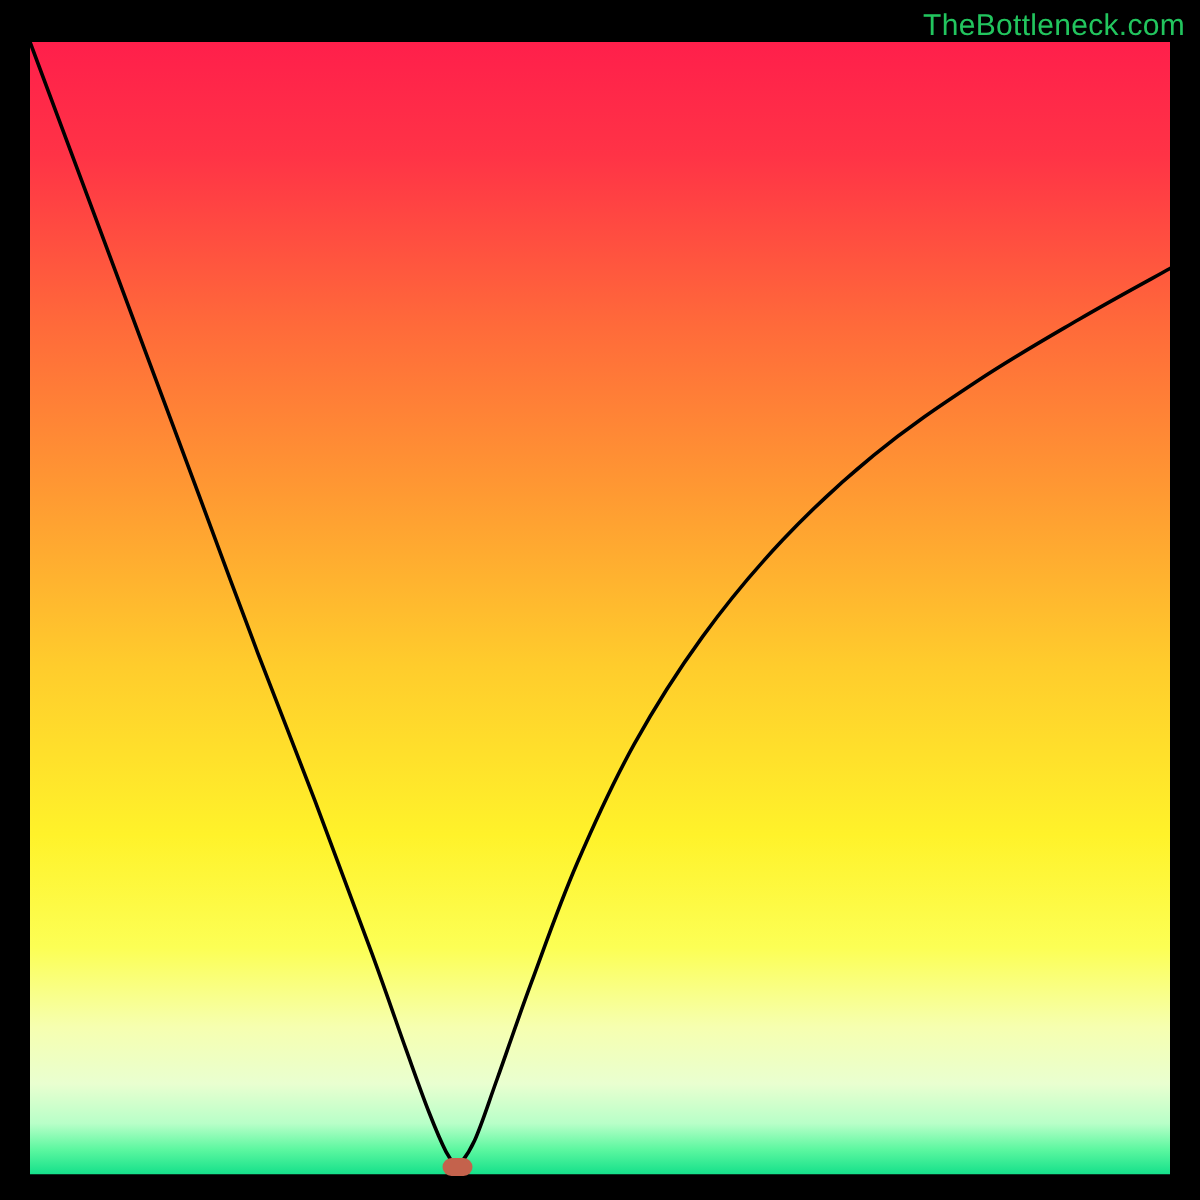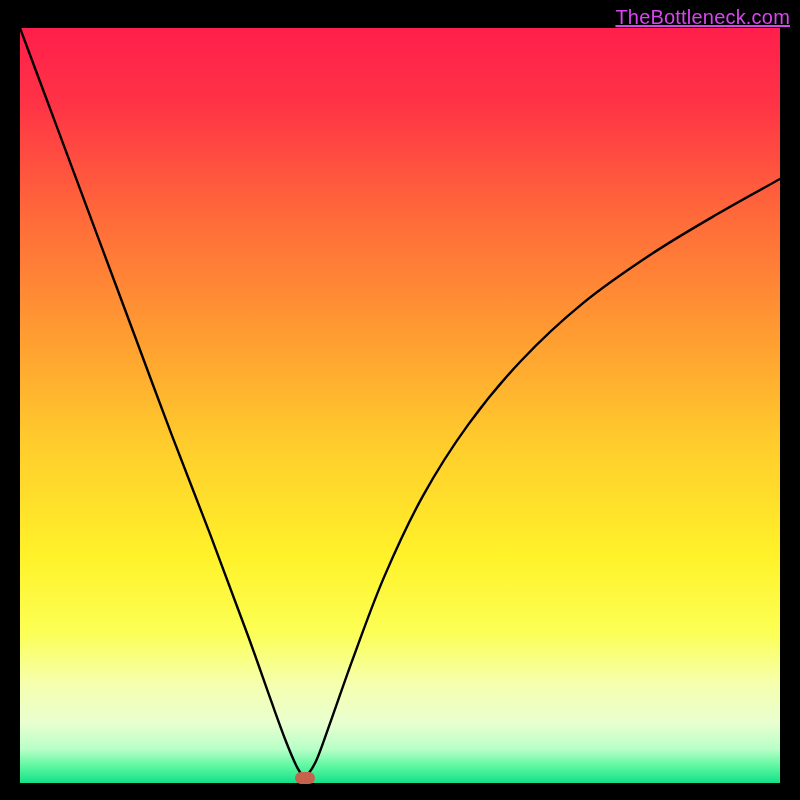--- a/index.html
+++ b/index.html
@@ -14,26 +14,25 @@
   .stage {
     position: relative;
     width: 800px;
     height: 800px;
     background: #000;
   }
   .watermark {
     position: absolute;
     top: 6px;
     right: 10px;
-    color: #d946ef;
+    color: #22c55e;
     font-size: 20px;
     font-weight: 500;
     letter-spacing: 0.2px;
     z-index: 10;
-    text-decoration: underline;
   }
   svg.plot {
     position: absolute;
     left: 20px;
     top: 28px;
     width: 760px;
     height: 755px;
     display: block;
   }
   .marker {

